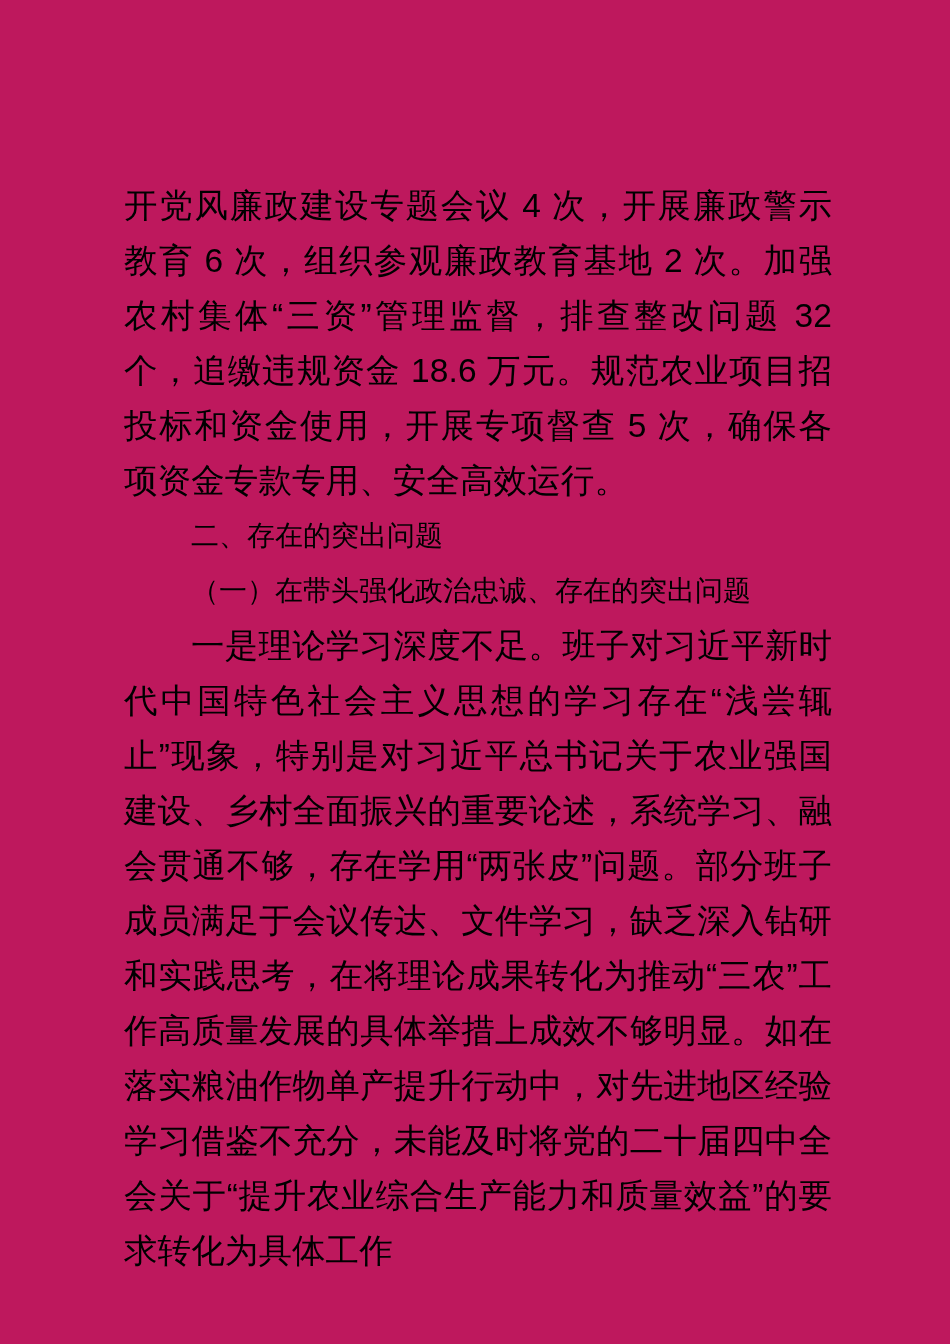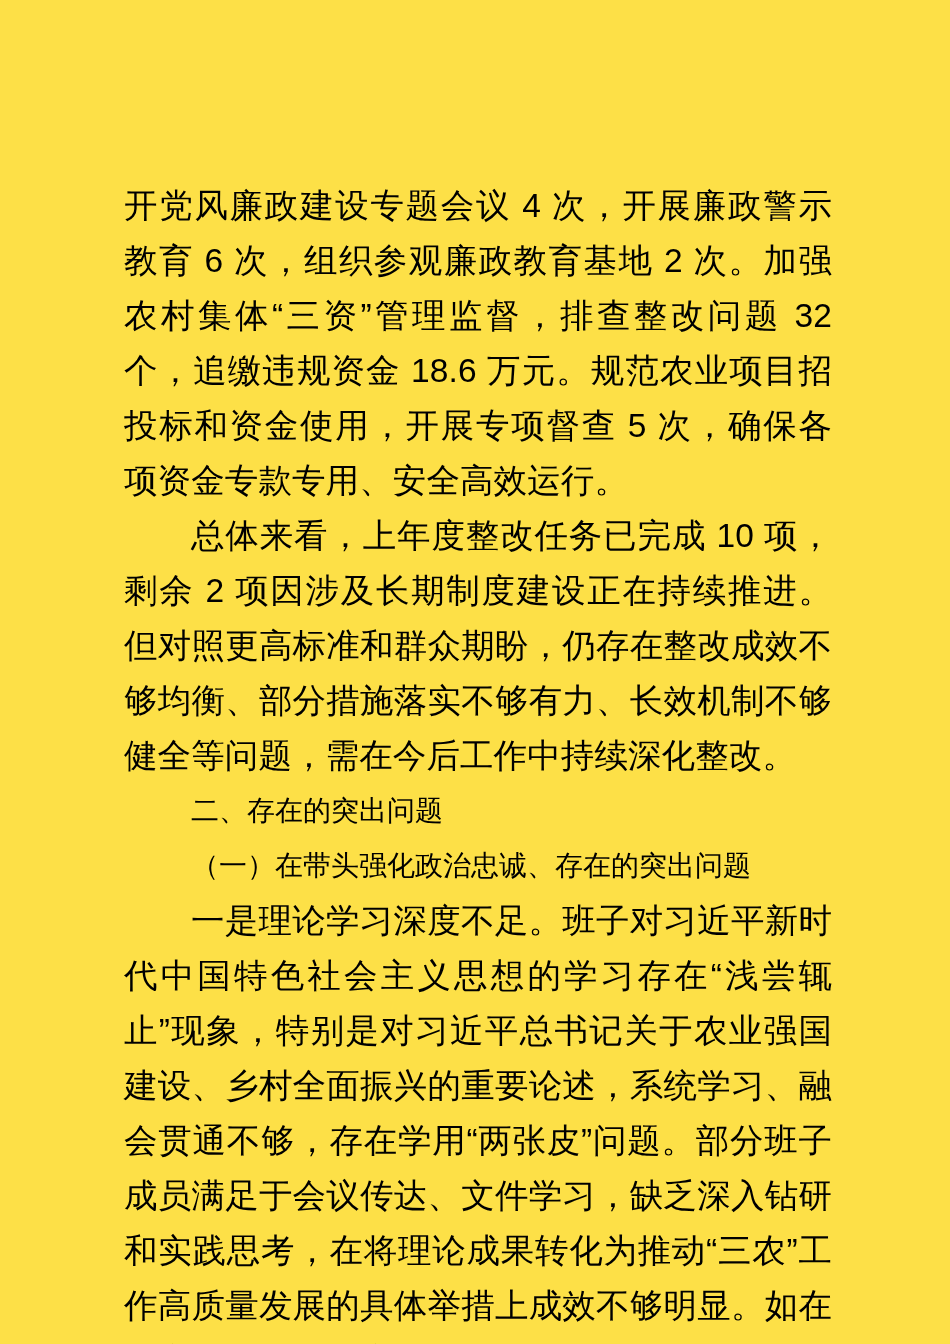--- a/index.html
+++ b/index.html
@@ -12,21 +12,21 @@
     height: 1344px;
     overflow: hidden;
     font-family: "Liberation Sans", "DejaVu Sans", sans-serif;
     color: #000000;
     -webkit-font-smoothing: antialiased;
   }
   .page {
     position: relative;
     width: 950px;
     height: 1344px;
-    background: #fde047;
+    background: #be185d;
     box-sizing: border-box;
     padding-top: 178px;
     padding-left: 124px;
     padding-right: 118px;
   }
   .doc-body {
     width: 708px;
   }
   p.para {
     margin: 0;
@@ -55,21 +55,20 @@
   }
 </style>
 </head>
 <body>
 
 <div class="page">
   <div class="doc-body">
 
     <p class="para">开党风廉政建设专题会议 4 次，开展廉政警示教育 6 次，组织参观廉政教育基地 2 次。加强农村集体“三资”管理监督，排查整改问题 32 个，追缴违规资金 18.6 万元。规范农业项目招投标和资金使用，开展专项督查 5 次，确保各项资金专款专用、安全高效运行。</p>
 
-    <p class="para indent2">总体来看，上年度整改任务已完成 10 项，剩余 2 项因涉及长期制度建设正在持续推进。但对照更高标准和群众期盼，仍存在整改成效不够均衡、部分措施落实不够有力、长效机制不够健全等问题，需在今后工作中持续深化整改。</p>
 
     <p class="heading">二、存在的突出问题</p>
 
     <p class="heading">（一）在带头强化政治忠诚、存在的突出问题</p>
 
     <p class="para indent2">一是理论学习深度不足。班子对习近平新时代中国特色社会主义思想的学习存在“浅尝辄止”现象，特别是对习近平总书记关于农业强国建设、乡村全面振兴的重要论述，系统学习、融会贯通不够，存在学用“两张皮”问题。部分班子成员满足于会议传达、文件学习，缺乏深入钻研和实践思考，在将理论成果转化为推动“三农”工作高质量发展的具体举措上成效不够明显。如在落实粮油作物单产提升行动中，对先进地区经验学习借鉴不充分，未能及时将党的二十届四中全会关于“提升农业综合生产能力和质量效益”的要求转化为具体工作</p>
 
   </div>
 </div>
 

